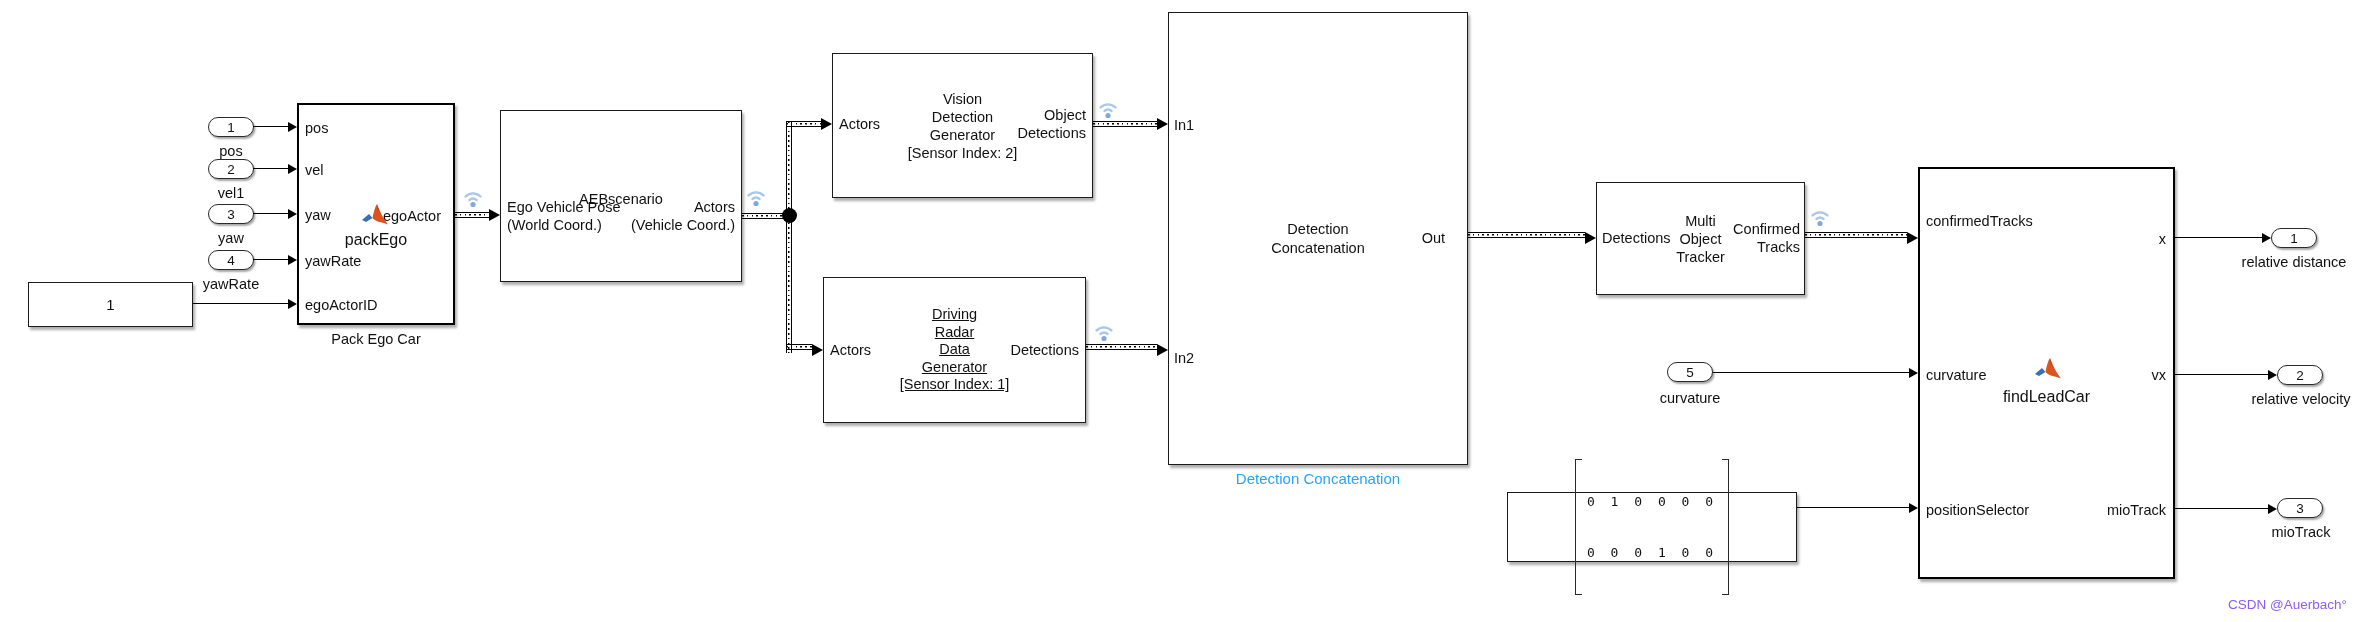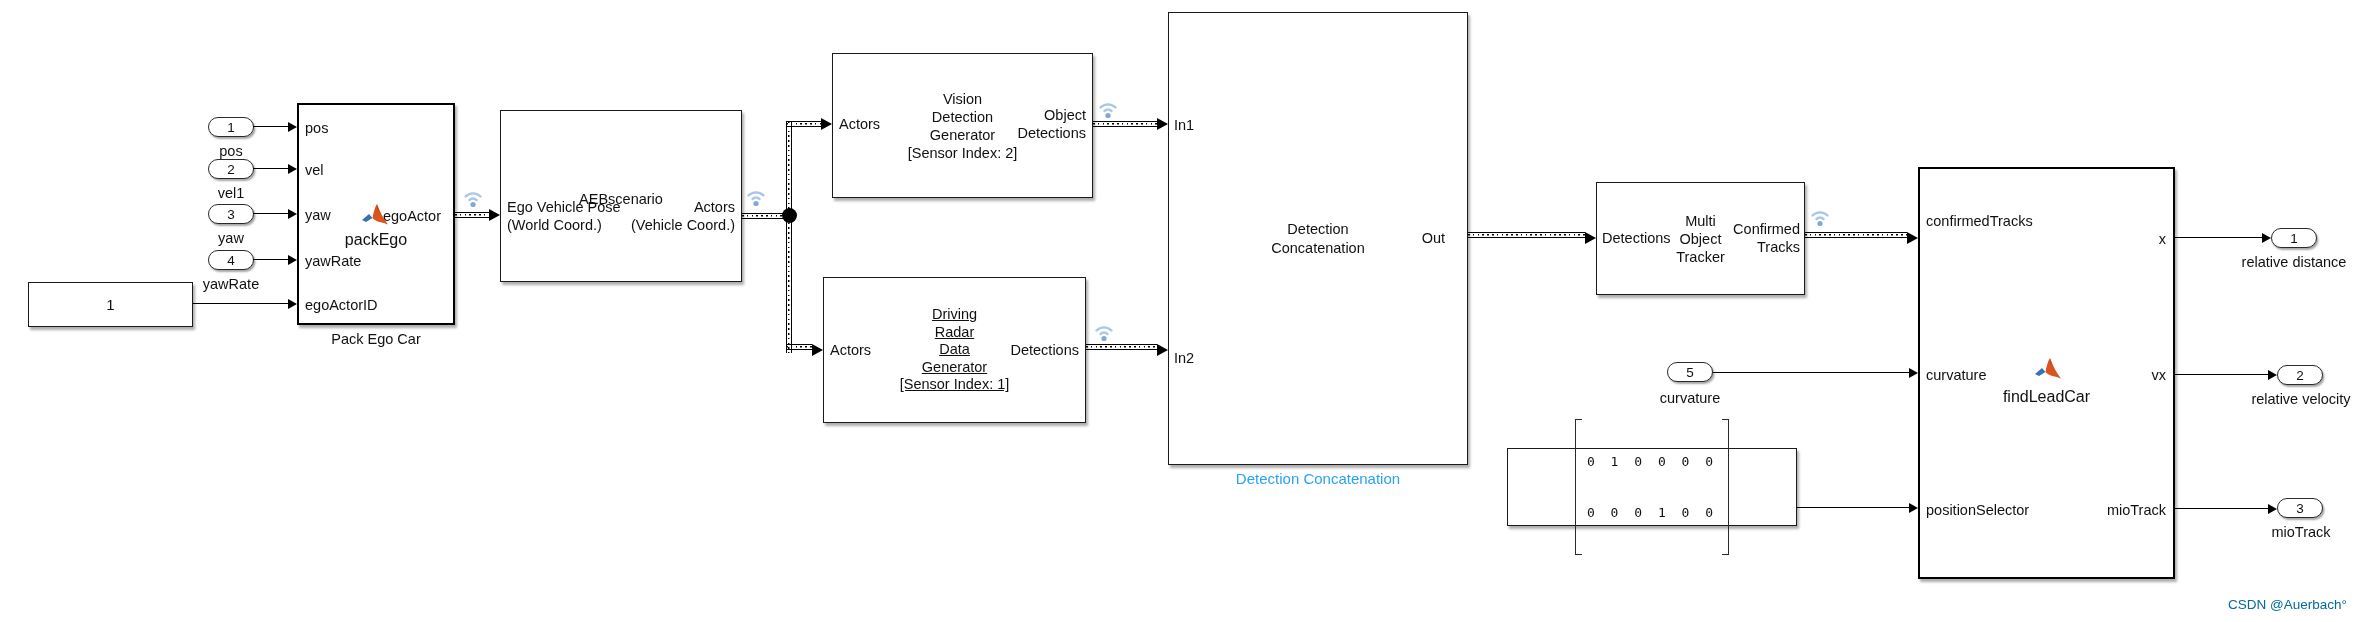--- a/index.html
+++ b/index.html
@@ -31,21 +31,21 @@
          background-size:1.5px 100%;background-repeat:no-repeat;background-position:center 0;}
   .jdot{position:absolute;width:15px;height:15px;border-radius:50%;background:#000;}
   .wifi{position:absolute;width:24px;height:21px;}
   .fn{position:absolute;left:0;right:0;text-align:center;font-size:16px;}
   .matrix{display:flex;align-items:stretch;gap:5px;}
   .matrix .rows{font-family:"DejaVu Sans Mono",monospace;font-size:13px;line-height:17px;
                 letter-spacing:4px;white-space:pre;}
   .matrix .br{width:7px;border:1.8px solid #2a2a2a;}
   .matrix .br.l{border-right:none;}
   .matrix .br.r{border-left:none;}
-  .watermark{position:absolute;font-size:13.5px;color:#0369a1;white-space:nowrap;}
+  .watermark{position:absolute;font-size:13.5px;color:#8b5cf6;white-space:nowrap;}
 </style>
 </head>
 <body>
 
 <div id="canvas">
 
   <div class="oval" style="left:208px;top:117px;">
       <span>1</span>
     </div>
   <div class="plabel" style="left:231px;top:143px;">pos</div>
@@ -211,21 +211,21 @@
       </svg>
   </div>
 
   <div class="oval" style="left:1667px;top:362px;">
       <span>5</span>
     </div>
   <div class="plabel" style="left:1690px;top:390px;">curvature</div>
   <div class="wire" style="left:1713px;top:372px;width:197px;"></div>
   <div class="arr" style="left:1909px;top:368px;"></div>
 
-  <div class="block" style="left:1507px;top:448px;width:290px;height:78px;">
+  <div class="block" style="left:1507px;top:492px;width:290px;height:70px;">
     <div class="ctr">
       <div class="matrix">
         <span class="br l"></span>
         <div class="rows">
           <div>0 1 0 0 0 0</div>
           <div>0 0 0 1 0 0</div>
         </div>
         <span class="br r"></span>
       </div>
     </div>

